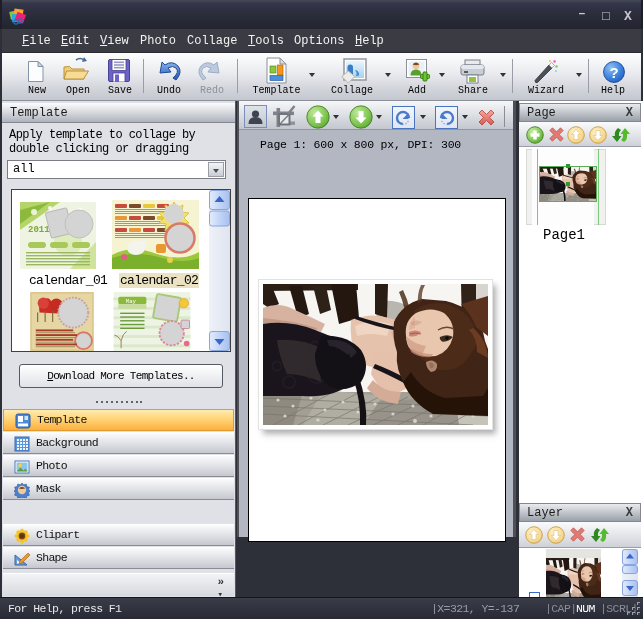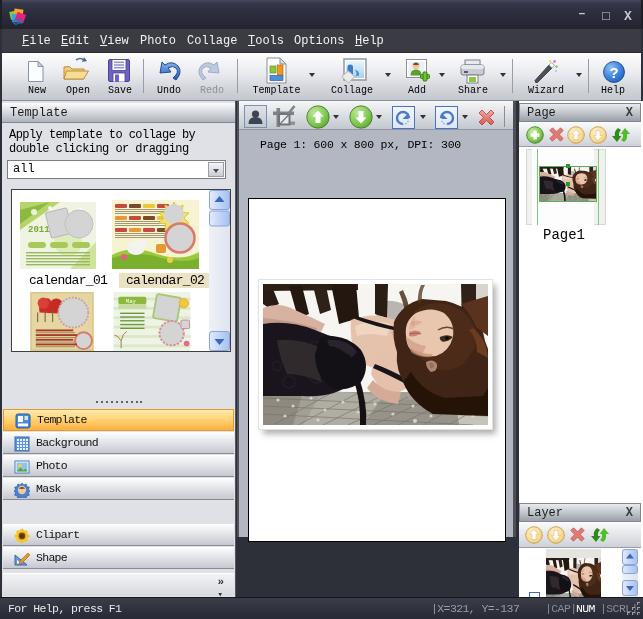--- a/index.html
+++ b/index.html
@@ -275,21 +275,21 @@
     <circle cx="68" cy="38" r="14.5" fill="#d4d4d4" stroke="#d87a6a" stroke-width="2.5"></circle>
     <path d="M0 55 Q20 44 45 54 Q70 62 87 52 L87 69 L0 69 Z" fill="#9cc83c"></path>
     <path d="M0 58 Q25 50 50 58 Q72 64 87 58 L87 69 L0 69 Z" fill="#7ab02c"></path>
     <ellipse cx="24" cy="48" rx="9" ry="7" fill="#f4f4ee"></ellipse>
     <circle cx="31" cy="43" r="3.5" fill="#f4f4ee"></circle>
     <rect x="44" y="44" width="10" height="9" rx="2" fill="#e89830"></rect>
     <circle cx="12" cy="57" r="3" fill="#e85a8a"></circle>
     <circle cx="58" cy="60" r="3" fill="#e8d04a"></circle>
   </svg>
   <div class="thumb-lbl" style="left:27px;top:172px">calendar_01</div>
-  <div class="thumb-lbl" style="left:117px;top:172px;background:#eae2c2;padding:0 7px">calendar_02</div>
+  <div class="thumb-lbl" style="left:117px;top:172px;background:#eae2c2;padding:0 1px">calendar_02</div>
 
   <svg class="abs" style="left:26px;top:191px" width="68" height="59" viewBox="0 0 68 63">
     <rect width="68" height="63" fill="#ddc98e"></rect>
     <rect x="2" y="2" width="64" height="59" fill="#e6d6a4"></rect>
     <path d="M10 22 q-2 -10 4 -14 q7 -4 9 4 q8 -6 12 1 q3 7 -5 10 z" fill="#cc2a24"></path>
     <circle cx="14" cy="12" r="6" fill="#d84038"></circle>
     <circle cx="28" cy="14" r="7" fill="#c42c22"></circle>
     <path d="M8 22 v10 M16 20 v12 M24 20 v12" stroke="#7a6a3a" stroke-width="1.2" fill="none"></path>
     <circle cx="46" cy="22" r="16" fill="#d4d4d4" stroke="#c8a0a0" stroke-width="2" stroke-dasharray="2 1.5"></circle>
     <circle cx="57" cy="52" r="9" fill="#d4d4d4" stroke="#d87a6a" stroke-width="2"></circle>
@@ -347,20 +347,21 @@
           <stop offset="1" stop-color="#dfe4ef"></stop>
         </linearGradient>
     </defs>
     <rect x="0" y="0" width="21" height="161" fill="url(#lunatrk)"></rect>
     <rect x="0.5" y="0.5" width="20" height="19" rx="2.5" fill="url(#lunabtn)" stroke="#8aa4dc"></rect>
     <path d="M10.5 6 l5 6 h-10 z" fill="#3a66c8"></path>
     <rect x="0.5" y="21" width="20" height="15" rx="2.5" fill="url(#lunabtn)" stroke="#8aa4dc"></rect>
     <rect x="0.5" y="141.5" width="20" height="19" rx="2.5" fill="url(#lunabtn)" stroke="#8aa4dc"></rect>
     <path d="M10.5 155 l5 -6 h-10 z" fill="#3a66c8"></path>
   </svg>
+  <div id="dl-btn" class="abs"><u>D</u>ownload More Templates..</div>
   <div class="abs" style="left:0;top:297px;width:233px;height:8px"></div>
   <svg class="abs" style="left:94px;top:299px" width="46" height="4" viewBox="0 0 46 4">
     <g fill="#5f626a">
         <rect x="0" y="1" width="2" height="2"></rect>
         <rect x="5" y="1" width="2" height="2"></rect>
         <rect x="10" y="1" width="2" height="2"></rect>
         <rect x="15" y="1" width="2" height="2"></rect>
         <rect x="20" y="1" width="2" height="2"></rect>
         <rect x="25" y="1" width="2" height="2"></rect>
         <rect x="30" y="1" width="2" height="2"></rect>

